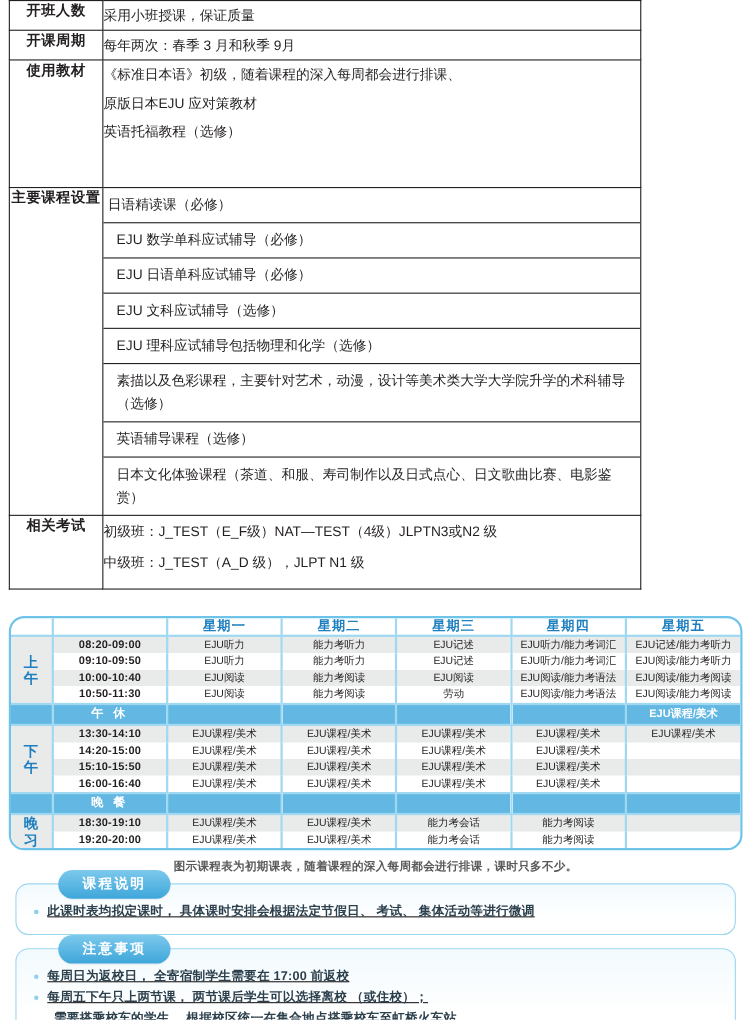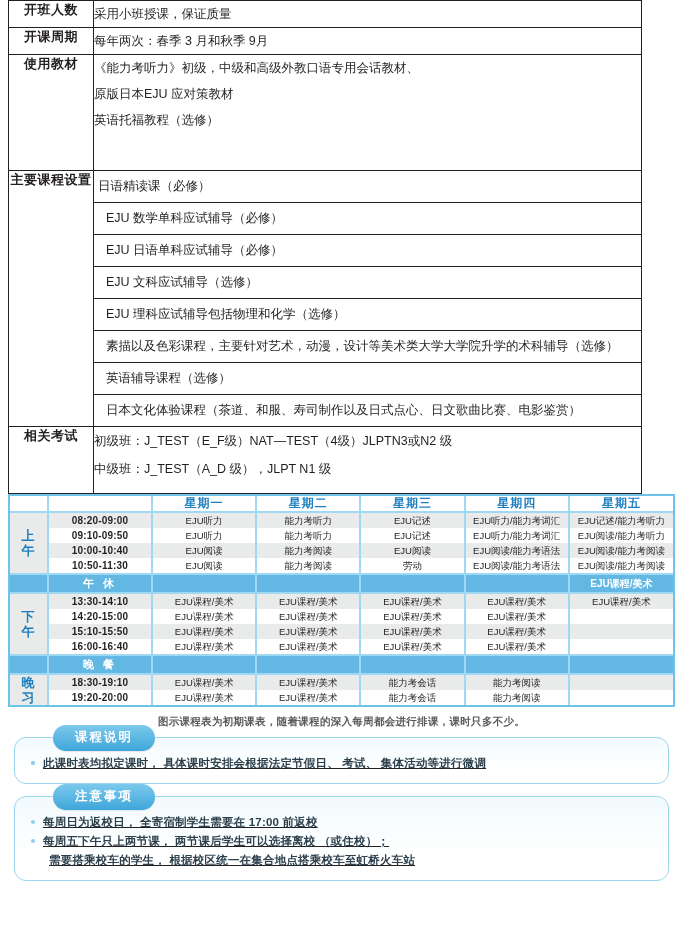--- a/index.html
+++ b/index.html
@@ -7,21 +7,21 @@
     width:683px;height:927px;
     background:#ffffff;
     font-family:"Liberation Sans","DejaVu Sans",sans-serif;
     color:#231f20;
     overflow:hidden;
   }
   
   .info-table{
     margin:0 8px;
     border-collapse:collapse;
-    width:634px;
+    width:575px;
     table-layout:fixed;
   }
   .info-table td{
     border:1px solid #231f20;
     padding:0;
     vertical-align:top;
   }
   .lbl-cell{
     width:84px;
     text-align:center;
@@ -49,23 +49,23 @@
     font-size:12.5px;
     padding:5px 8px 5px 4px;
     line-height:21px;
     vertical-align:top;
   }
   .sub-table tr:last-child td{border-bottom:0;}
   .sub-table td.indent{padding-left:12px;}
 
   
   .sched-wrap{
-    margin:0 8px 0 8px;
+    margin:24px 8px 0 8px;
     border:2px solid #6ec3e8;
-    border-radius:0;
+    border-radius:14px;
     overflow:hidden;
     background:#fff;
   }
   table.sched{
     border-collapse:collapse;
     width:100%;
     table-layout:fixed;
     font-size:9.5px;
   }
   table.sched td{
@@ -165,21 +165,21 @@
     </tr>
     <tr>
       <td class="lbl-cell">开课周期</td>
       <td class="val-cell">
         <span class="ln">每年两次：春季 3 月和秋季 9月</span>
       </td>
     </tr>
     <tr>
       <td class="lbl-cell">使用教材</td>
       <td class="val-cell" style="height:115px;">
-        <span class="ln">《能力考听力》初级，中级和高级外教口语专用会话教材、</span>
+        <span class="ln">《标准日本语》初级，随着课程的深入每周都会进行排课、</span>
         <span class="ln">原版日本EJU 应对策教材</span>
         <span class="ln">英语托福教程（选修）</span>
       </td>
     </tr>
     <tr>
       <td class="lbl-cell mid">主要课程设置</td>
       <td style="padding:0;">
         <table class="sub-table">
           <tbody>
             <tr>

